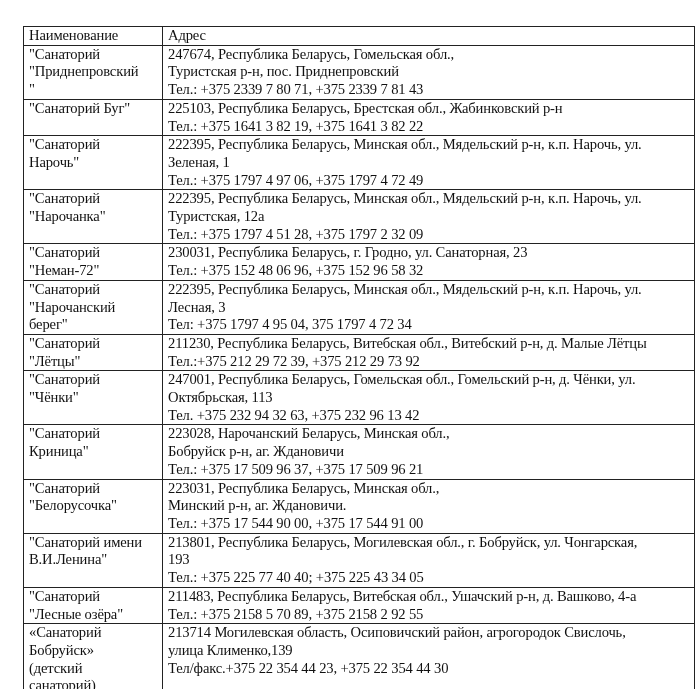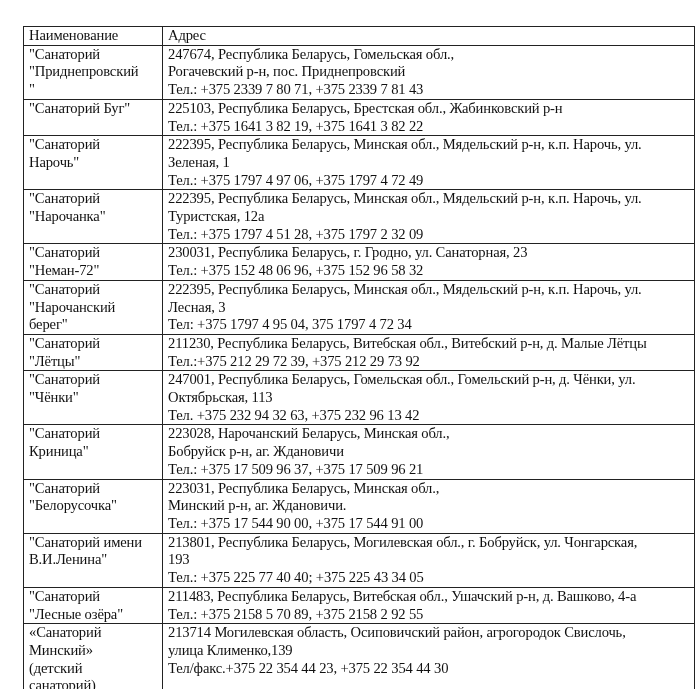--- a/index.html
+++ b/index.html
@@ -49,21 +49,21 @@
     </thead>
     <tbody id="tbody">
         <tr>
           <td class="namecell">
             <span class="line">"Санаторий</span>
             <span class="line">"Приднепровский</span>
             <span class="line">"</span>
           </td>
           <td>
             <span class="line">247674, Республика Беларусь, Гомельская обл.,</span>
-            <span class="line">Рогачевский р-н, пос. Приднепровский</span>
+            <span class="line">Туристская р-н, пос. Приднепровский</span>
             <span class="line">Тел.: +375 2339 7 80 71, +375 2339 7 81 43</span>
           </td>
         </tr>
         <tr>
           <td class="namecell">
             <span class="line">"Санаторий Буг"</span>
           </td>
           <td>
             <span class="line">225103, Республика Беларусь, Брестская обл., Жабинковский р-н</span>
             <span class="line">Тел.: +375 1641 3 82 19, +375 1641 3 82 22</span>
@@ -173,21 +173,21 @@
             <span class="line">"Лесные озёра"</span>
           </td>
           <td>
             <span class="line">211483, Республика Беларусь, Витебская обл., Ушачский р-н, д. Вашково, 4-а</span>
             <span class="line">Тел.: +375 2158 5 70 89, +375 2158 2 92 55</span>
           </td>
         </tr>
         <tr>
           <td class="namecell">
             <span class="line">«Санаторий</span>
-            <span class="line">Минский»</span>
+            <span class="line">Бобруйск»</span>
             <span class="line">(детский</span>
             <span class="line">санаторий)</span>
           </td>
           <td>
             <span class="line">213714  Могилевская область, Осиповичский район, агрогородок Свислочь,</span>
             <span class="line">улица Клименко,139</span>
             <span class="line">Тел/факс.+375 22 354 44 23, +375 22 354 44 30</span>
           </td>
         </tr>
       </tbody>

